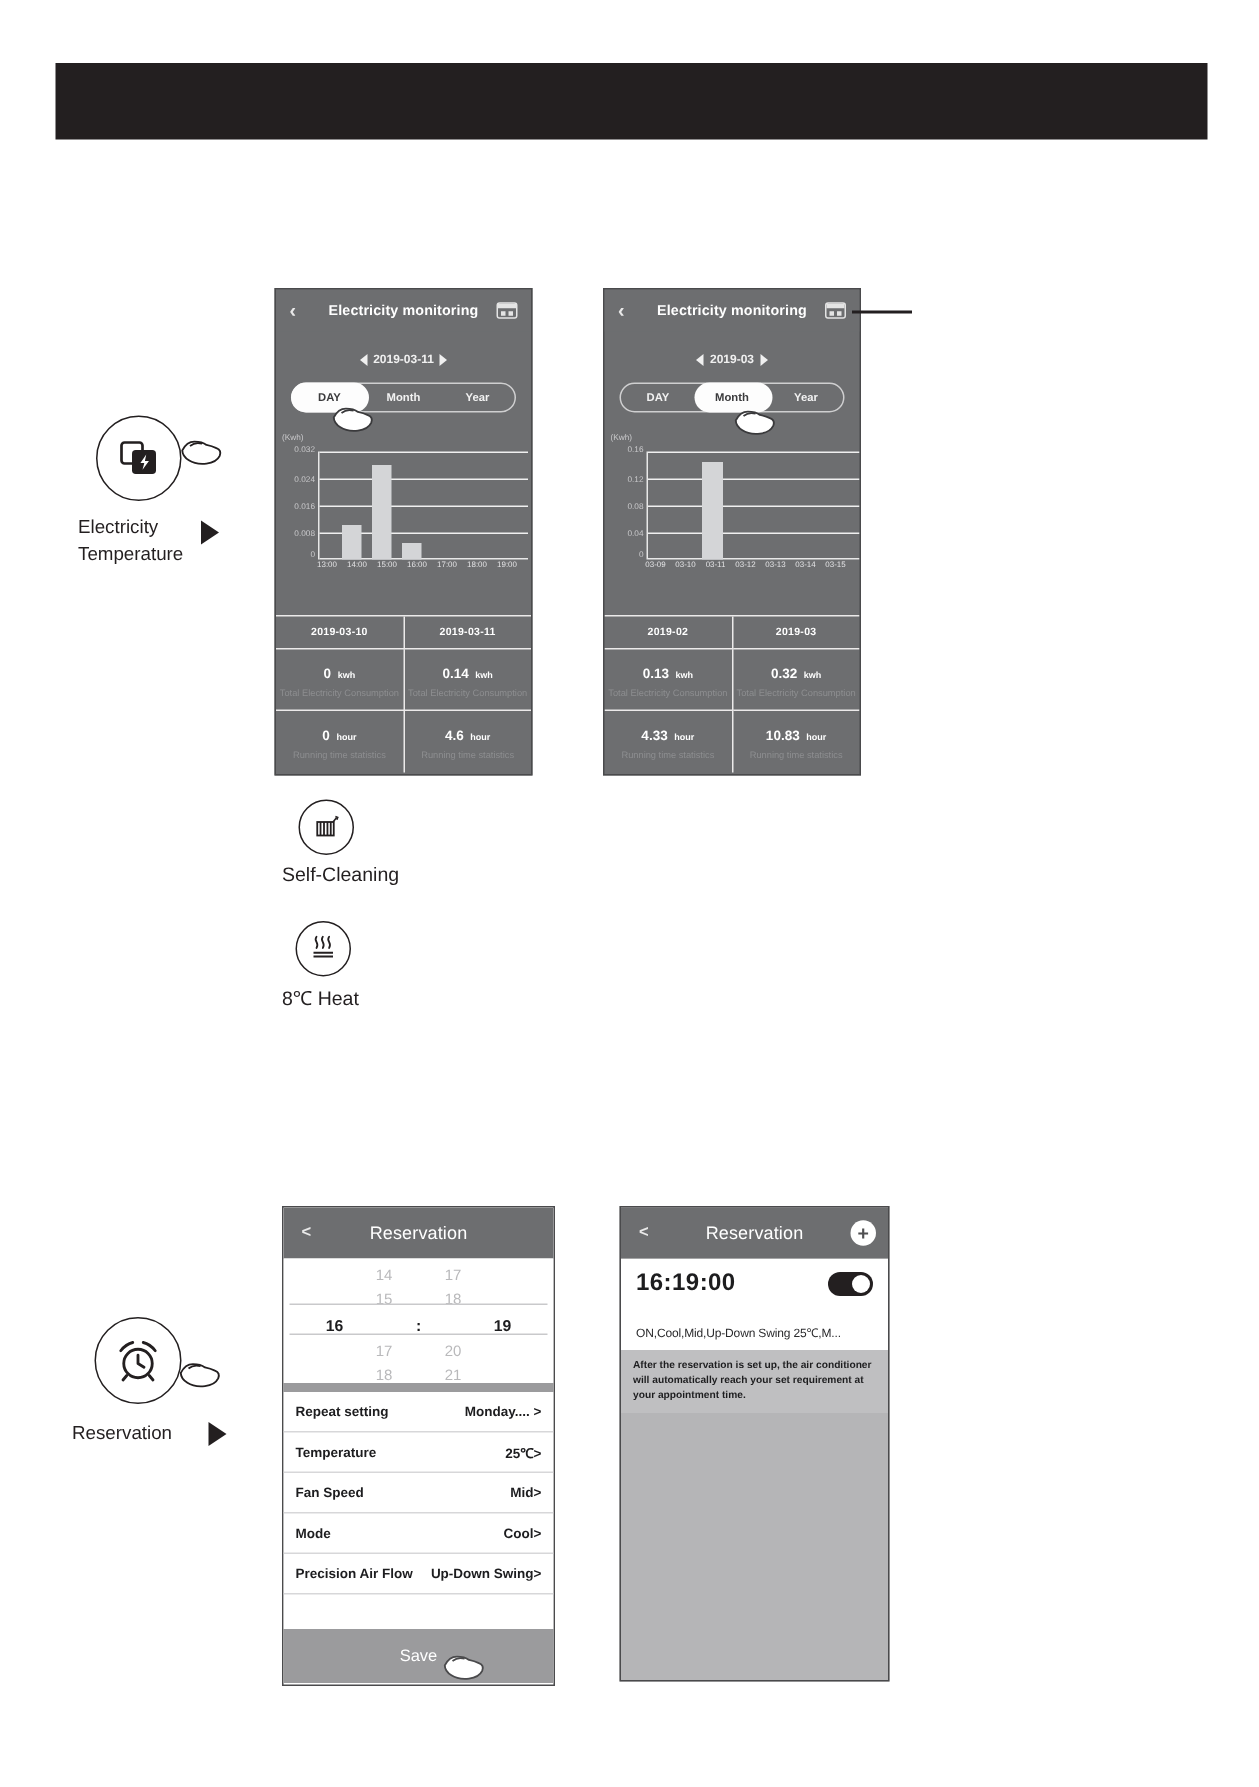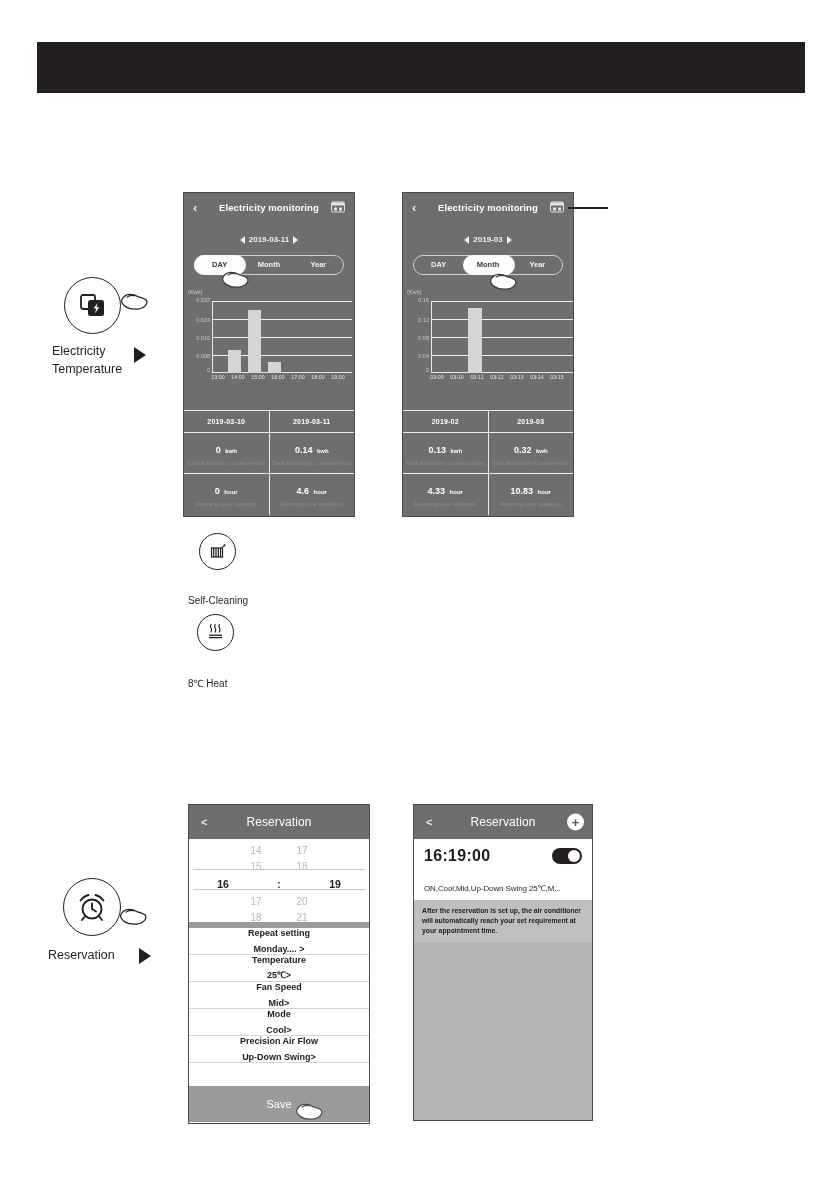--- a/index.html
+++ b/index.html
@@ -92,21 +92,21 @@
   
   .icon-circle{
     position:absolute; border-radius:50%; border:1.6px solid #231f20;
     display:flex; align-items:center; justify-content:center; background:#fff;
   }
   .side-label{ position:absolute; color:#231f20; font-size:12.5px; line-height:1.45; }
   .label-arrow{
     position:absolute; width:0;height:0;
     border-top:8px solid transparent;border-bottom:8px solid transparent;border-left:12px solid #231f20;
   }
-  .small-label{ position:absolute; color:#231f20; font-size:10px;margin-top:20px; }
+  .small-label{ position:absolute; color:#231f20; font-size:13px; }
 
   
   .leader{ position:absolute; background:#231f20; }
 
   
   .picker{
     background:#ffffff; position:relative; overflow:hidden;
   }
   .picker-row{
     display:flex; justify-content:center; align-items:center;
@@ -114,21 +114,21 @@
   }
   .picker-row .col{ width:32px; text-align:center; }
   .picker-row .sep{ width:14px; text-align:center; }
   .picker-row.sel{ color:#1d1d1f; font-weight:bold; font-size:10.5px; }
   .picker-line{ position:absolute; left:4px; right:4px; height:1px; background:#c9c9cb; }
 
   .setting-list{ background:#ffffff; }
   .setting-row{
     display:flex; align-items:center; justify-content:space-between;
     padding:0 8px; height:27px; border-bottom:1px solid #d7d7d9;
-    font-size:9px; font-weight:bold; color:#1d1d1f;flex-direction:column;
+    font-size:9px; font-weight:bold; color:#1d1d1f;
   }
   .setting-row .val{ font-weight:bold; }
   .save-bar{
     background:#9b9b9d; height:36px; display:flex; align-items:center; justify-content:center;
     color:#ffffff; font-size:11px; position:relative;
   }
 
   
   .resv-card{ background:#ffffff; padding:8px 10px 7px; }
   .resv-top{ display:flex; align-items:center; justify-content:space-between; }

